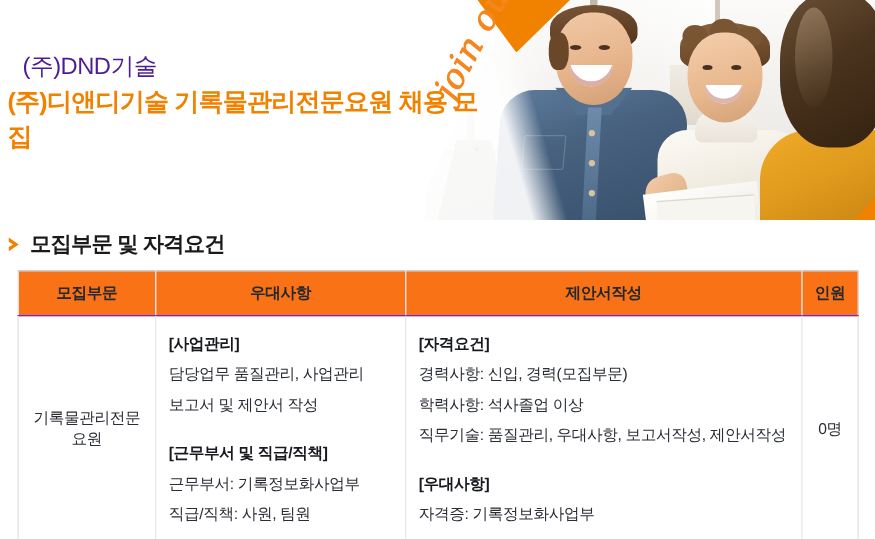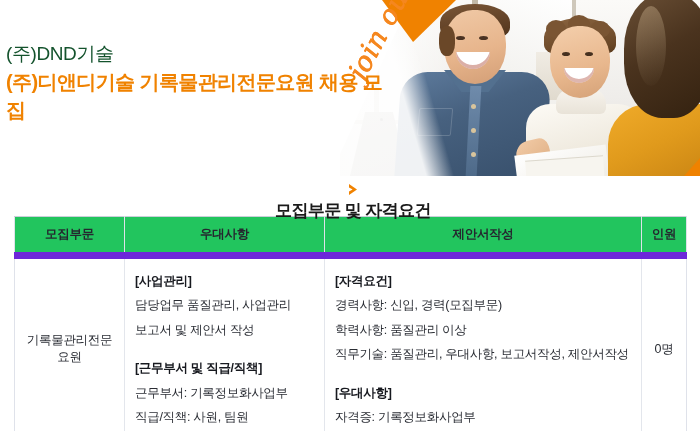--- a/index.html
+++ b/index.html
@@ -282,42 +282,41 @@
   
   .banner-text {
     position: absolute;
     left: 6px;
     top: 42px;
     width: 380px;
   }
   .company-name {
     font-size: 19px;
     font-weight: 400;
-    color: #14532d;
+    color: #4c1d95;
     line-height: 1.25;
-    margin: 0 0 2px 0;
+    margin: 0 0 2px 12px;
     letter-spacing: -.4px;
   }
   .banner-title {
     font-size: 20px;
     font-weight: bold;
     color: #f08200;
     line-height: 1.4;
     margin: 0;
     letter-spacing: -.6px;
   }
 
   
   .section-head {
     display: flex;
     align-items: center;
     gap: 7px;
     padding: 6px 0 8px 6px;
     height: 26px;
-    flex-direction: column;
   }
   .chev {
     display: inline-block;
     width: 11px;
     height: 13px;
     flex: 0 0 auto;
   }
   .section-title {
     font-size: 17px;
     font-weight: bold;
@@ -333,23 +332,23 @@
   table.jobs {
     width: 672px;
     border-collapse: collapse;
     table-layout: fixed;
     border-top: 1px solid #cbcfd9;
     border-bottom: 1px solid #cbcfd9;
     border-left: 1px solid #dfe2ea;
     border-right: 1px solid #dfe2ea;
   }
   table.jobs th {
-    background: #22c55e;
+    background: #f97316;
     border-right: 1px solid #dfe2ea;
-    border-bottom: 7px solid #6d28d9;
+    border-bottom: 1px solid #6d28d9;
     font-size: 12.5px;
     font-weight: bold;
     color: #25282f;
     padding: 9px 4px;
     text-align: center;
     letter-spacing: -.3px;
   }
   table.jobs th:last-child { border-right: none; }
   table.jobs td {
     border-right: 1px solid #e3e6ec;
@@ -474,21 +473,21 @@
           <div>보고서 및 제안서 작성</div>
           <span class="spacer-line"></span>
           <div class="grp-label">[근무부서 및 직급/직책]</div>
           <div>근무부서: 기록정보화사업부</div>
           <div>직급/직책: 사원, 팀원</div>
         </td>
 
         <td class="cell-body td-top">
           <div class="grp-label">[자격요건]</div>
           <div>경력사항: 신입, 경력(모집부문)</div>
-          <div>학력사항: 품질관리 이상</div>
+          <div>학력사항: 석사졸업 이상</div>
           <div>직무기술: 품질관리, 우대사항, 보고서작성, 제안서작성</div>
           <span class="spacer-line"></span>
           <div class="grp-label">[우대사항]</div>
           <div>자격증: 기록정보화사업부</div>
         </td>
 
         <td class="cell-center">0명</td>
       </tr>
     </tbody>
   </table>

